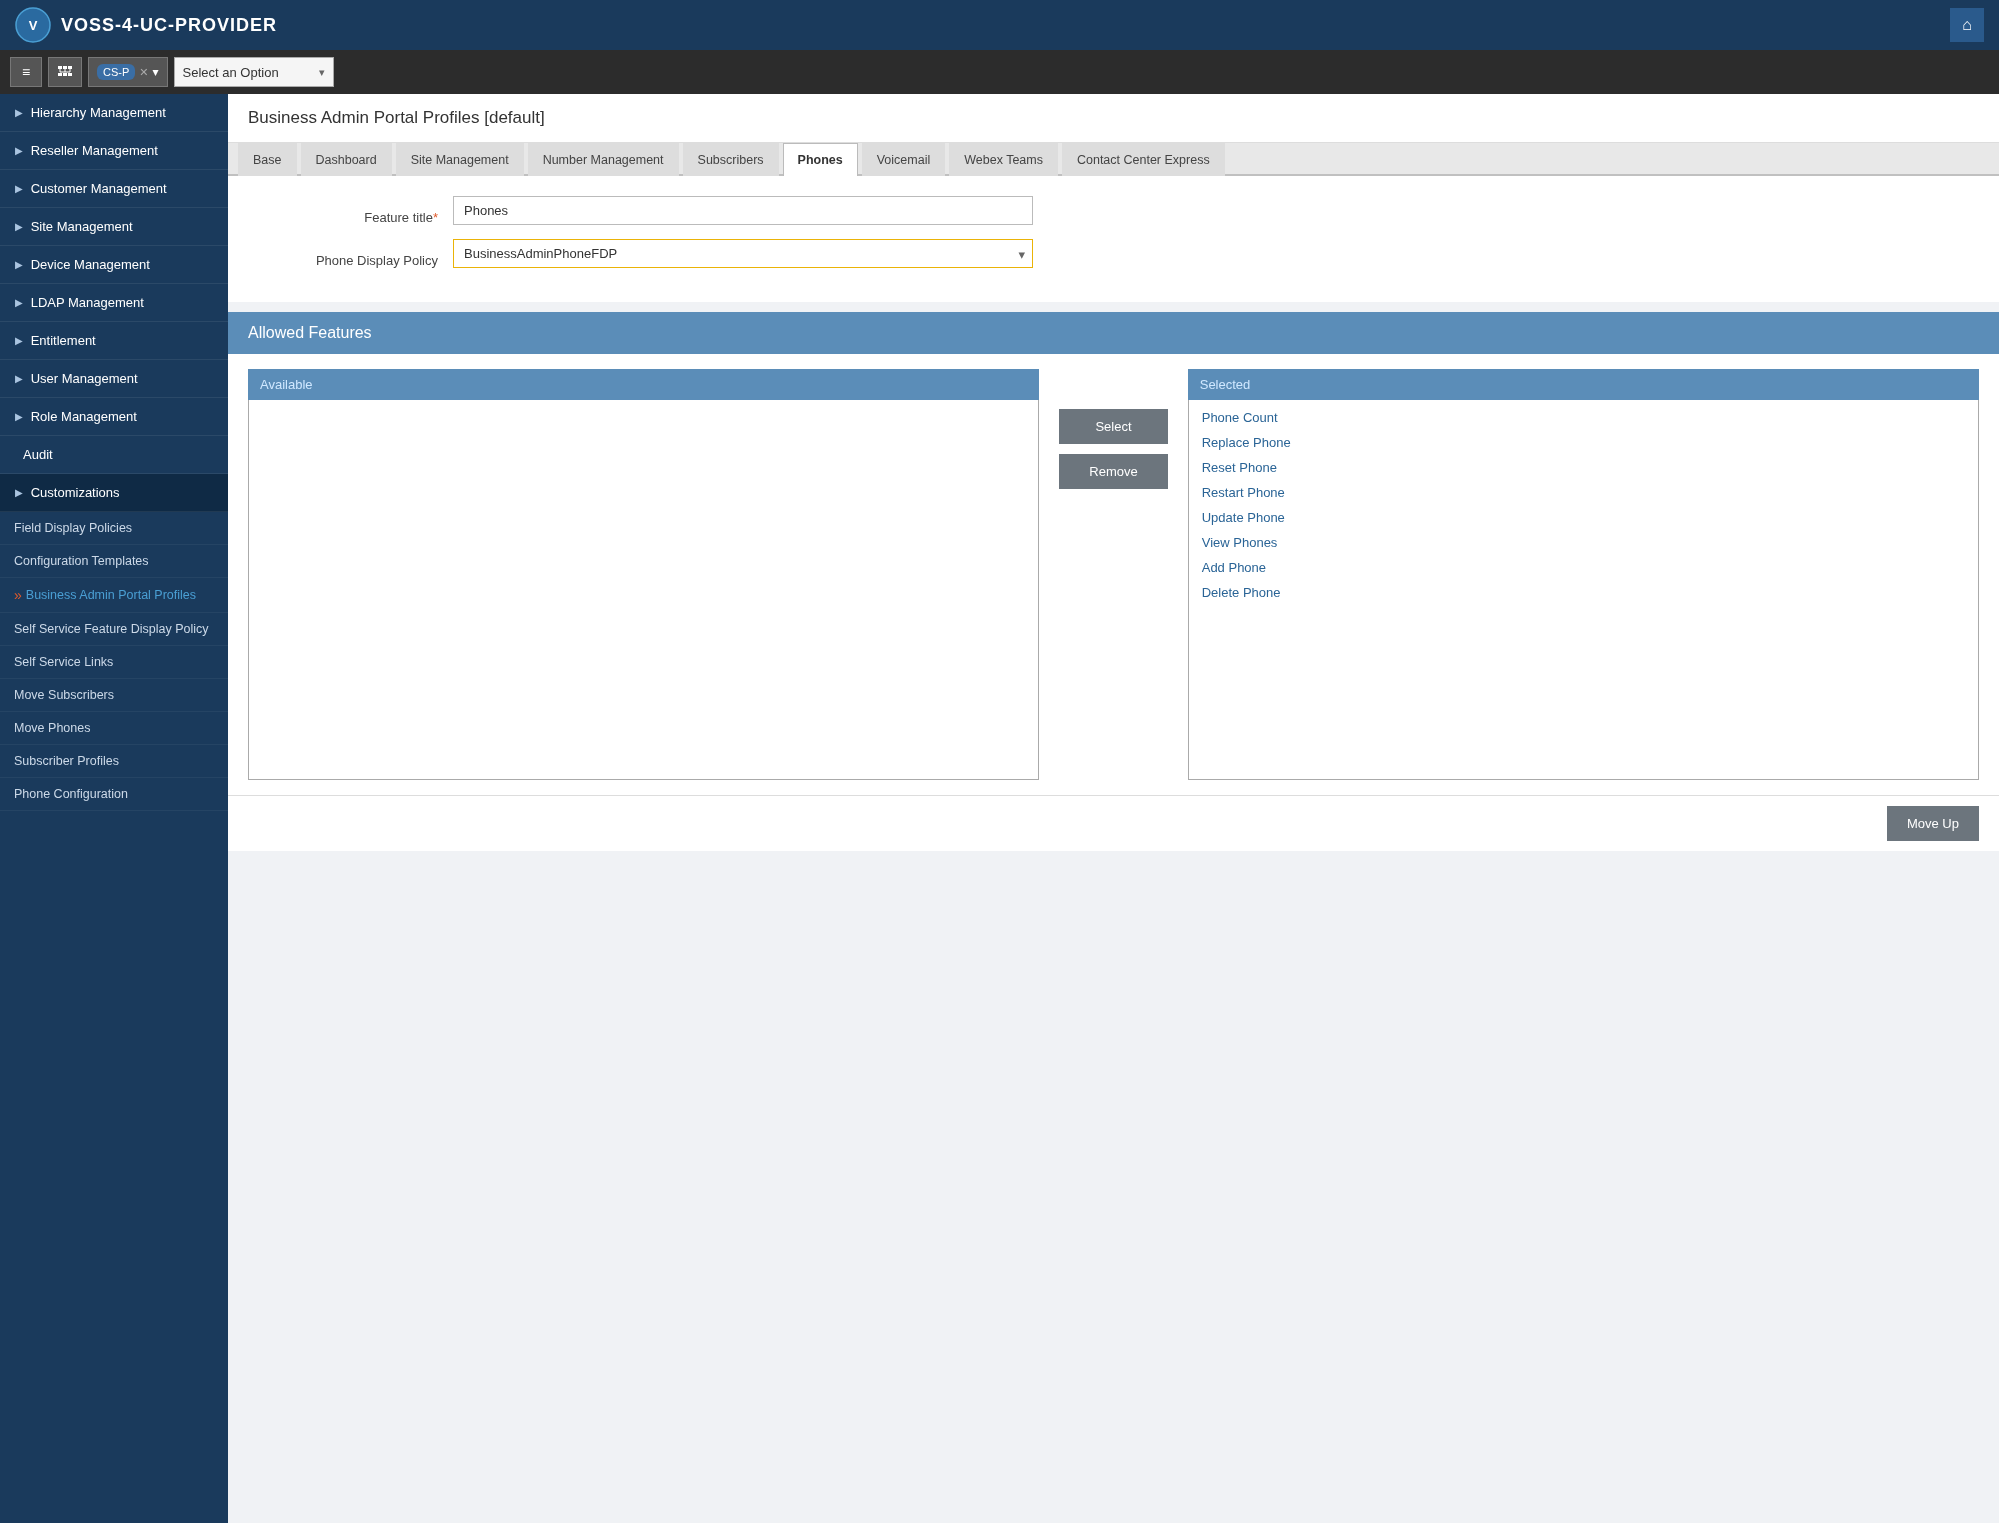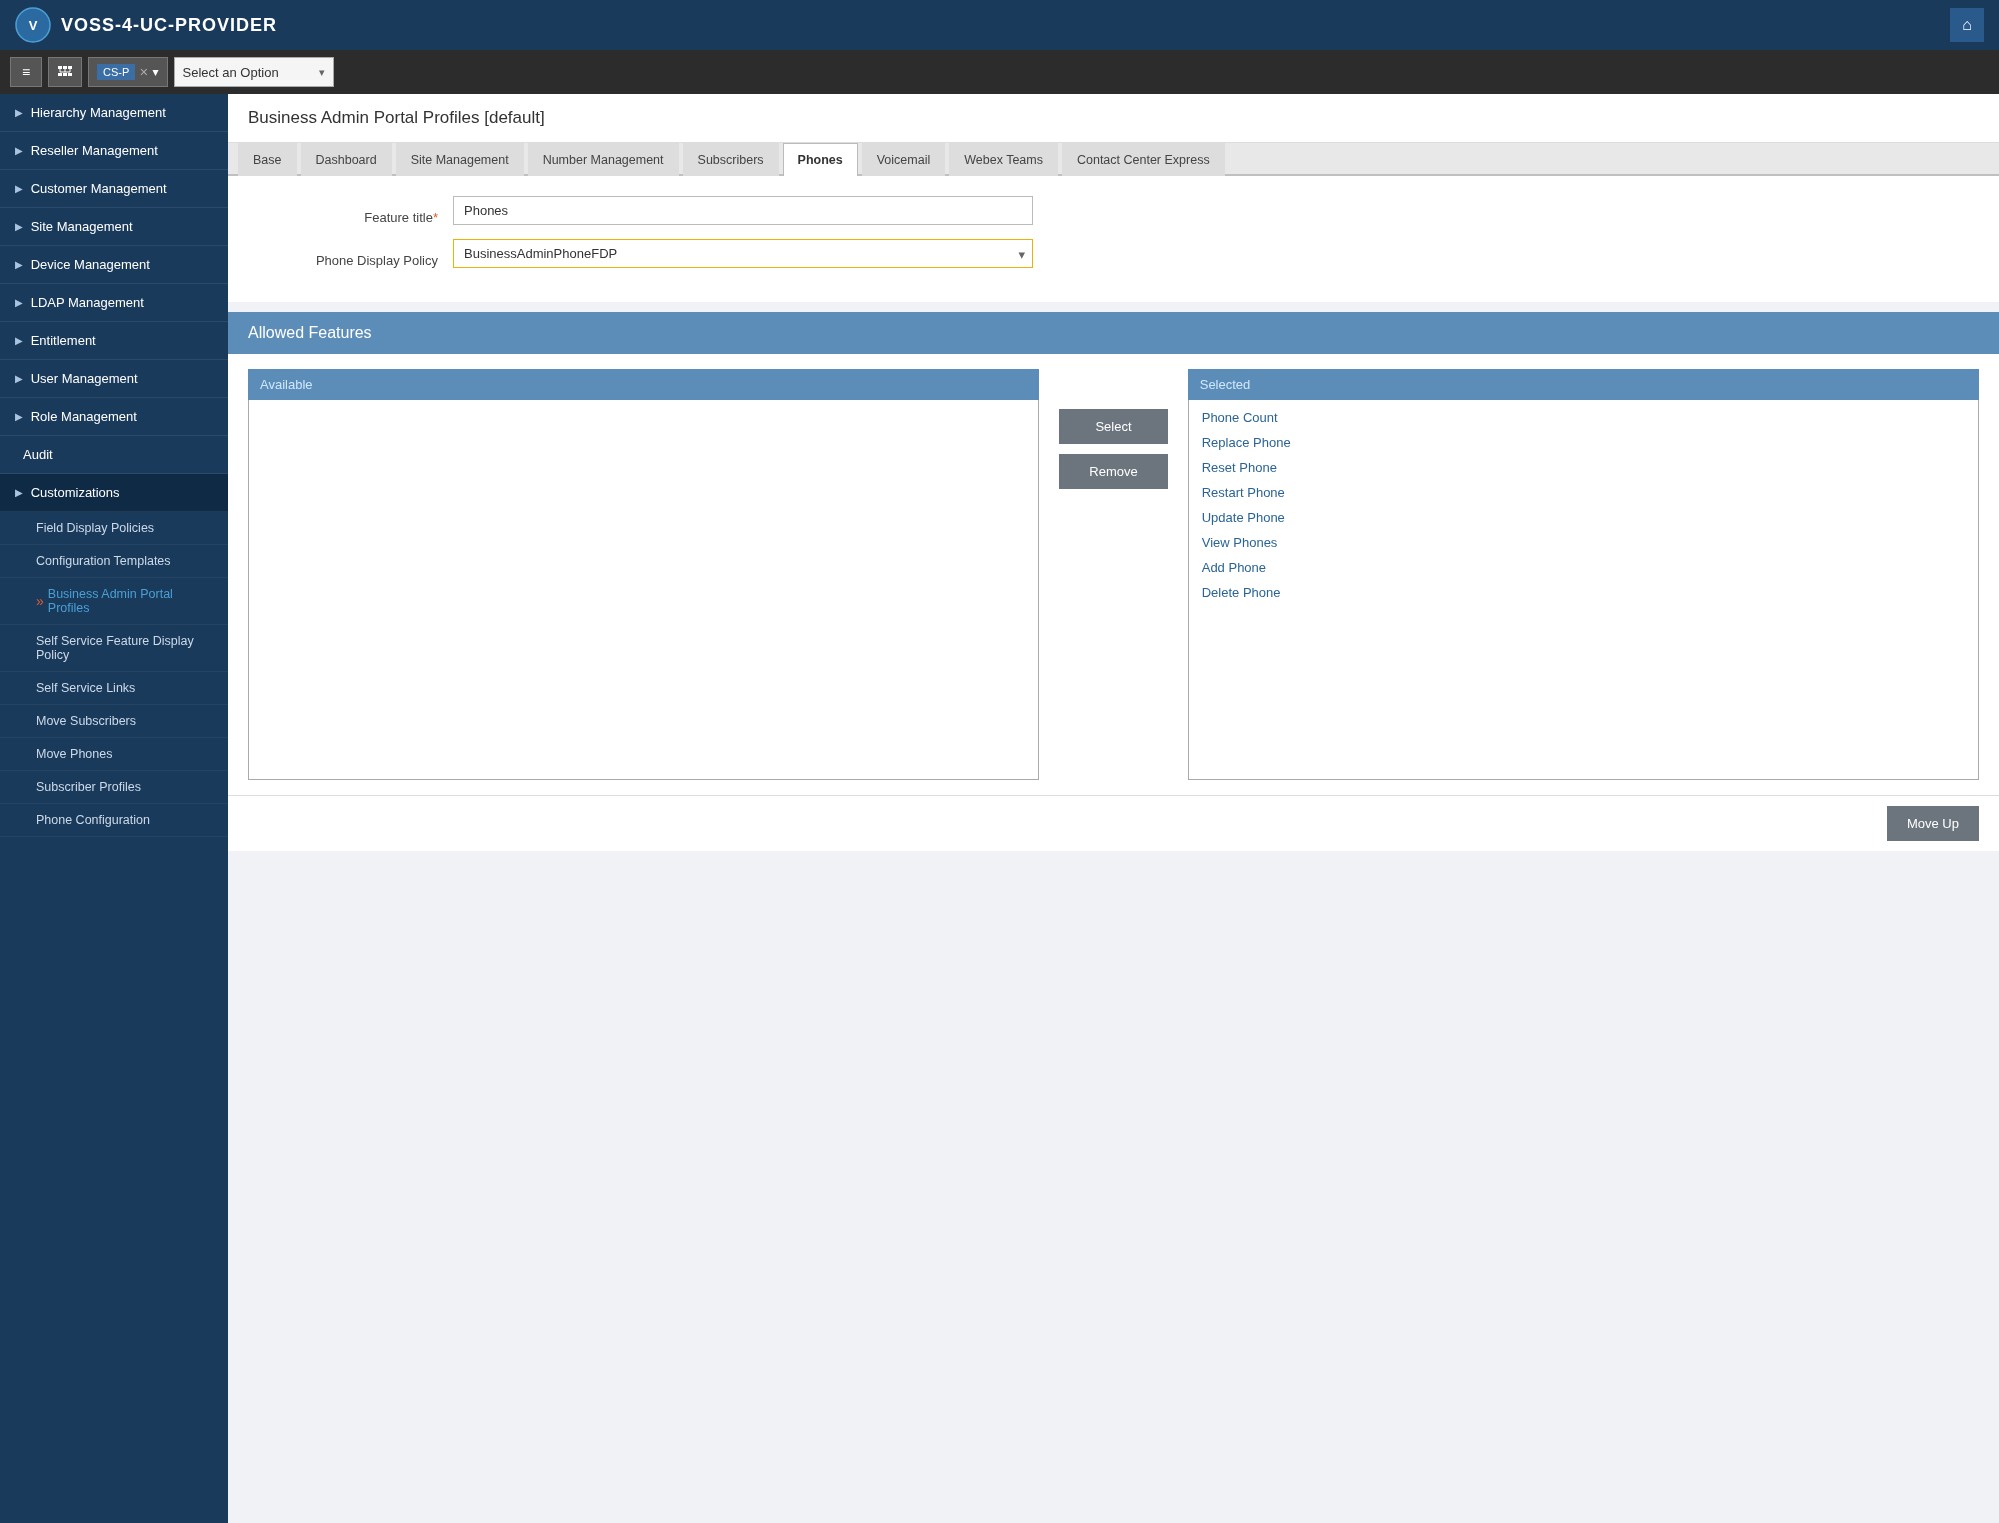--- a/index.html
+++ b/index.html
@@ -70,21 +70,21 @@
       display: flex;
       align-items: center;
       gap: 4px;
       cursor: pointer;
       font-size: 12px;
     }
     .context-tag {
       background: #3a6ea5;
       color: white;
       padding: 2px 6px;
-      border-radius: 0;
+      border-radius: 6px;
       font-size: 11px;
     }
     .close-x {
       color: #aaa;
       font-size: 11px;
       cursor: pointer;
     }
     .option-dropdown {
       background: #f5f5f5;
       border: 1px solid #aaa;
@@ -120,21 +120,21 @@
       color: white;
       cursor: pointer;
       border-bottom: 1px solid rgba(255,255,255,0.08);
       font-size: 13px;
     }
     .sidebar-item.active { background: #0f2a45; }
     .sidebar-item .arrow { margin-right: 8px; font-size: 10px; color: #aac4e0; }
     .sidebar-subitem {
       display: flex;
       align-items: center;
-      padding: 9px 15px 9px 36px;
+      padding: 9px 15px 9px 14px;
       color: #ccd9e8;
       cursor: pointer;
       border-bottom: 1px solid rgba(255,255,255,0.05);
       font-size: 12.5px;
     }
     .sidebar-subitem.active-sub { color: #4a9fd4; }
     .sidebar-subitem .active-marker {
       color: #e05a2b;
       margin-right: 4px;
       font-size: 14px;

